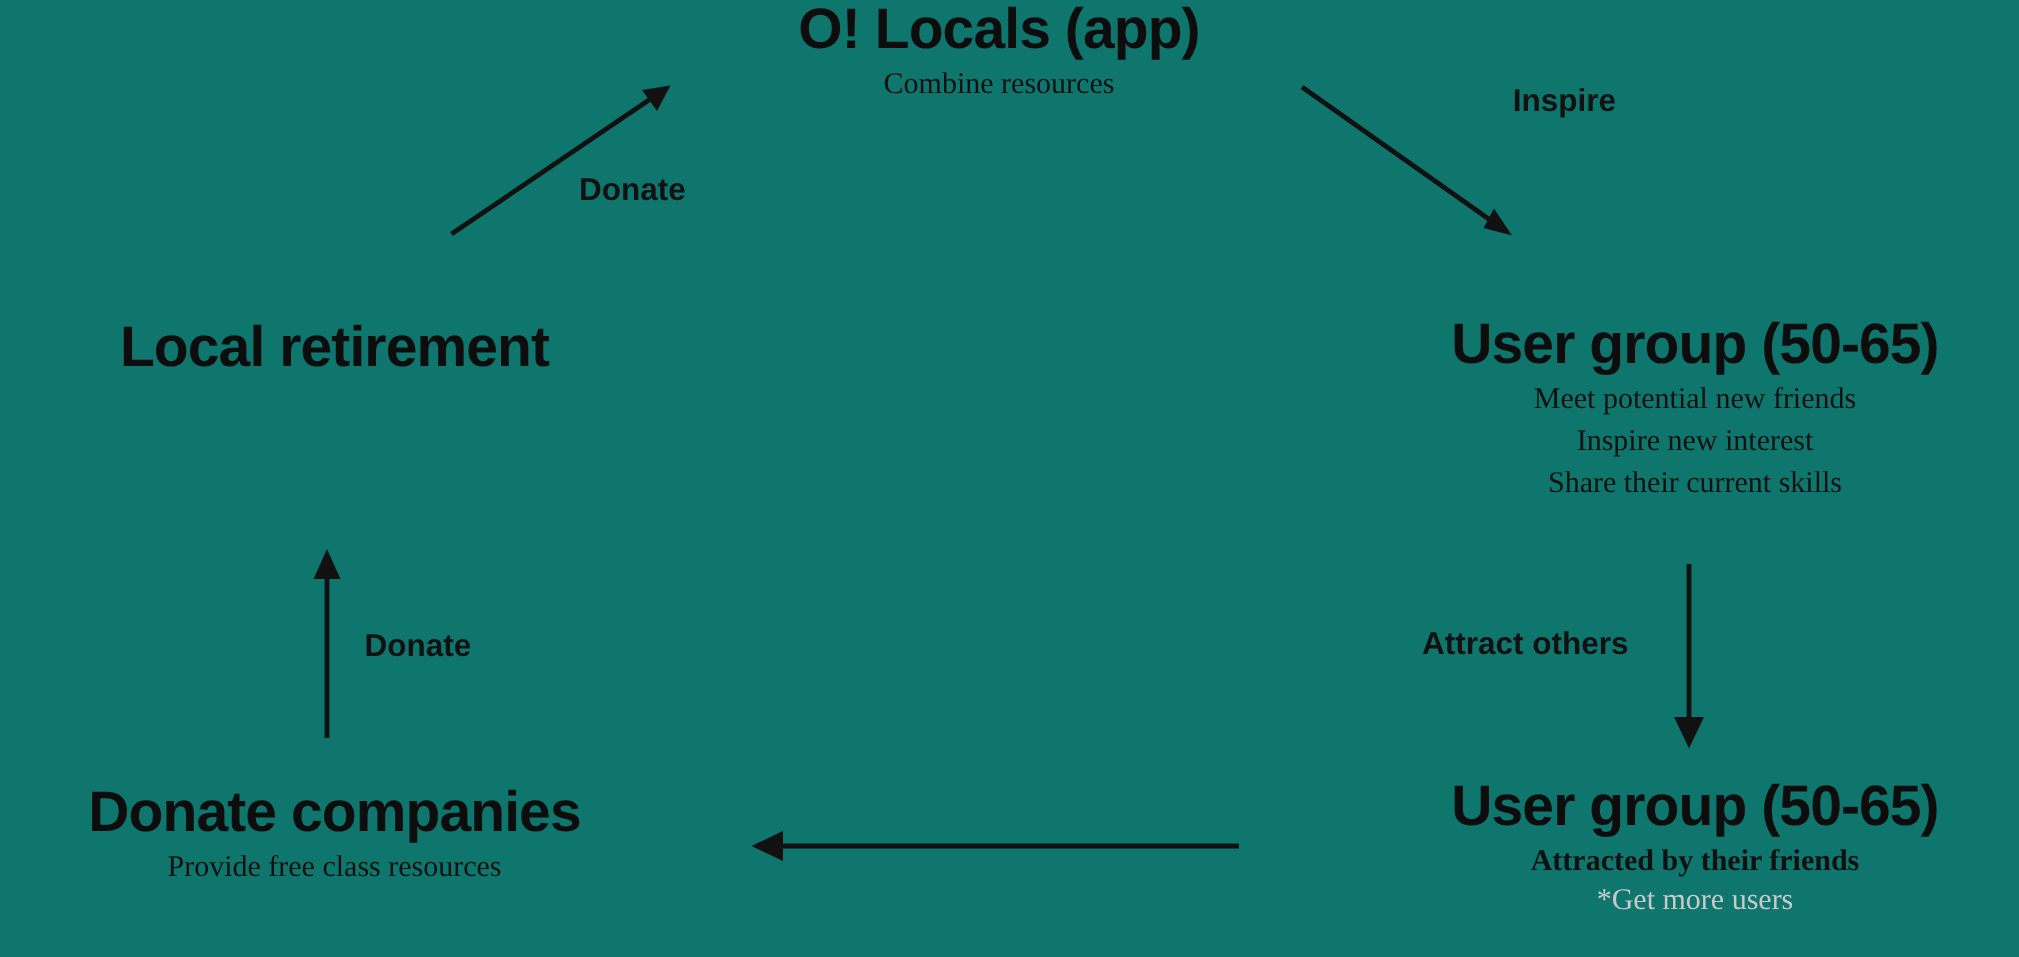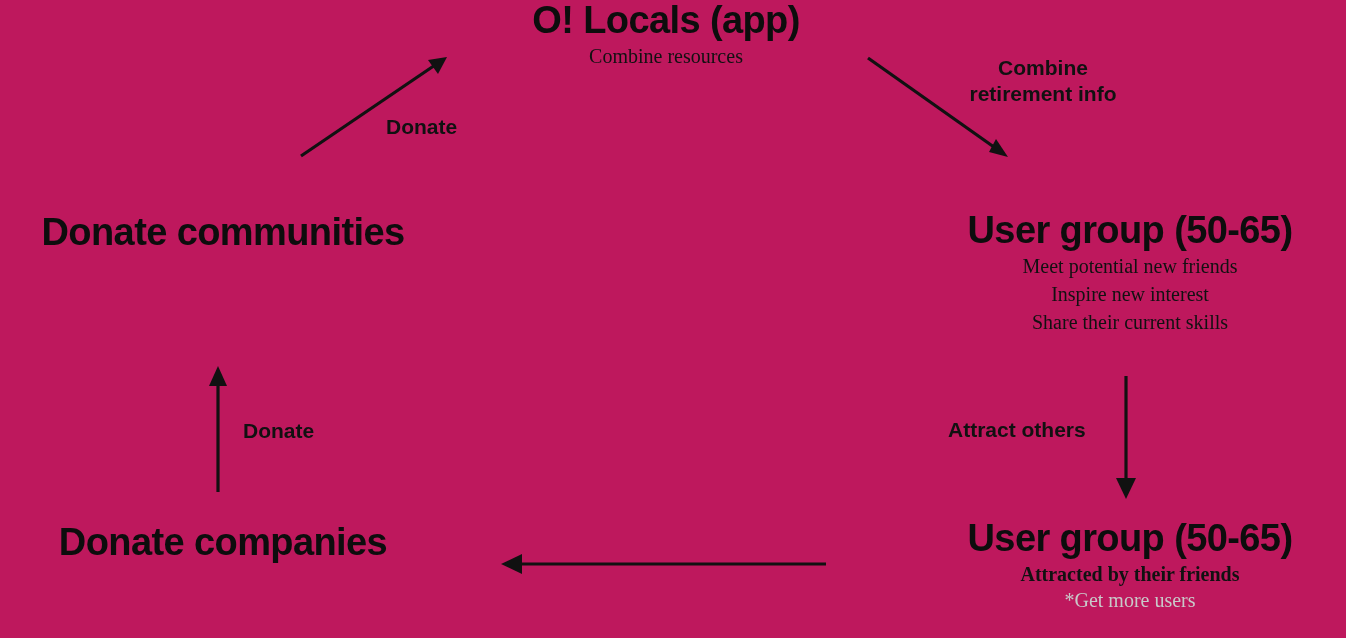--- a/index.html
+++ b/index.html
@@ -8,21 +8,21 @@
     background: #ffffff;
   }
   body {
     font-family: "Liberation Sans", sans-serif;
     color: #111111;
   }
   #canvas {
     position: relative;
     width: 1346px;
     height: 638px;
-    background: #be185d;
+    background: #0f766e;
     overflow: hidden;
   }
   #arrow-layer {
     position: absolute;
     left: 0;
     top: 0;
     width: 1346px;
     height: 638px;
     pointer-events: none;
   }
@@ -116,45 +116,45 @@
       <path d="M501 564 L522 554 L522 574 Z" fill="#111111"></path>
     </g>
   </svg>
 
   <div class="node" id="node-app">
     <div class="node-title">O! Locals (app)</div>
     <div class="node-sub">Combine resources</div>
   </div>
 
   <div class="node" id="node-local">
-    <div class="node-title">Donate communities</div>
+    <div class="node-title">Local retirement</div>
   </div>
 
   <div class="node" id="node-usergroup1">
     <div class="node-title">User group (50-65)</div>
     <div class="node-sub">Meet potential new friends</div>
     <div class="node-sub">Inspire new interest</div>
     <div class="node-sub">Share their current skills</div>
   </div>
 
   <div class="node" id="node-companies">
     <div class="node-title">Donate companies</div>
+    <div class="node-sub">Provide free class resources</div>
   </div>
 
   <div class="node" id="node-usergroup2">
     <div class="node-title">User group (50-65)</div>
     <div class="node-sub bold">Attracted by their friends</div>
     <div class="node-sub muted">*Get more users</div>
   </div>
 
   <div class="edge-label" id="label-donate-diagonal">Donate</div>
 
   <div class="edge-label center" id="label-vertify">
-    <div>Combine</div>
-    <div>retirement info</div>
+    <div>Inspire</div>
   </div>
 
   <div class="edge-label" id="label-donate-vertical">Donate</div>
 
   <div class="edge-label regular" id="label-attract-others">Attract others</div>
 
 
 </div>
 
 </body></html>

